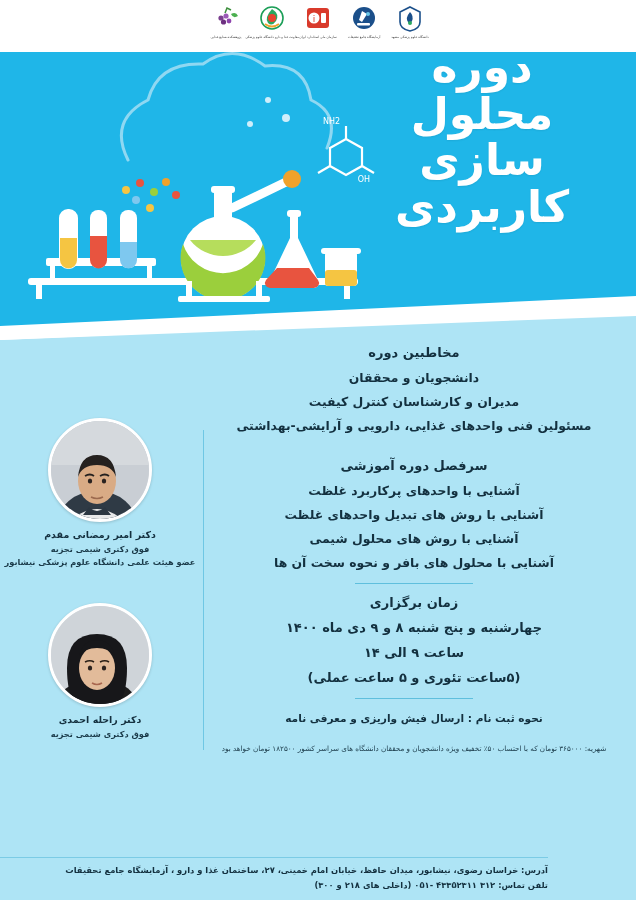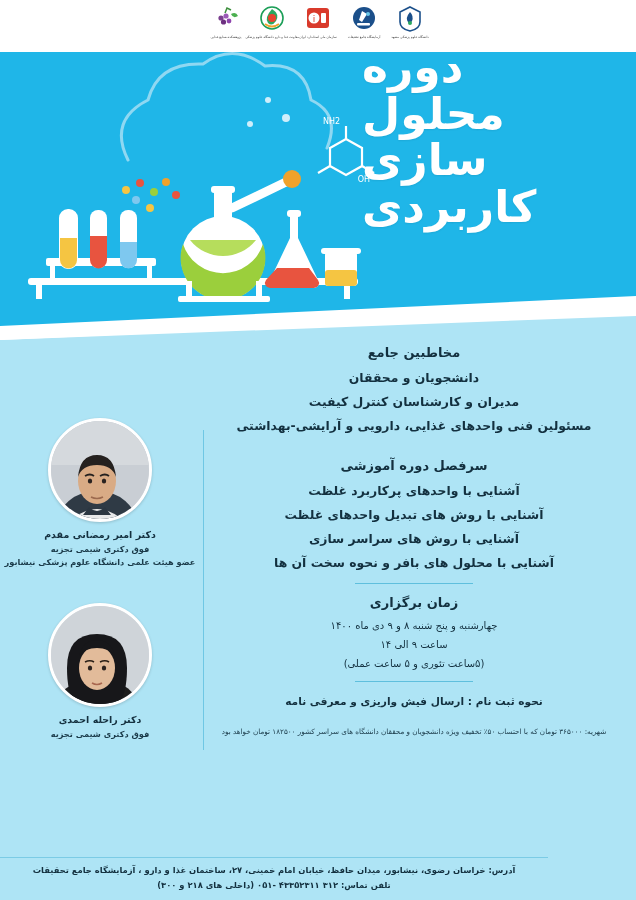--- a/index.html
+++ b/index.html
@@ -91,21 +91,21 @@
     clip-path: polygon(0 28px, 636px 4px, 636px 588px, 0 588px);
     z-index: 2;
   }
 
   
   .title {
     position: absolute;
     top: 44px;
     right: 34px;
     width: 240px;
-    text-align: left;
+    text-align: center;
     z-index: 5;
     direction: rtl;
   }
   .title-line {
     font-size: 44px;
     font-weight: bold;
     color: #ffffff;
     line-height: 1.06;
     letter-spacing: -1px;
     text-shadow: 0 1px 2px rgba(0,0,0,0.07);
@@ -191,22 +191,22 @@
   .block-gap { height: 14px; }
 
   .hr-short {
     width: 118px;
     height: 1px;
     background: #5fbfdd;
     margin: 8px auto 6px auto;
   }
 
   .time-line {
-    font-size: 10px;
-    font-weight: normal;
+    font-size: 13px;
+    font-weight: bold;
     line-height: 1.9;
   }
 
   .reg-line {
     font-size: 10.6px;
     font-weight: bold;
     line-height: 1.8;
     margin-top: 10px;
   }
   .fee-line {
@@ -216,21 +216,20 @@
     color: #1b3b4a;
   }
 
   
   .footer {
     position: absolute;
     bottom: 6px; left: 0;
     width: 548px;
     z-index: 7;
     direction: rtl;
-    text-align: center;
     color: #13303f;
   }
   .foot-line {
     font-size: 8.4px;
     font-weight: bold;
     line-height: 1.85;
   }
   .foot-sep {
     width: 600px; height: 1px;
     background: #7bcbe5;
@@ -435,31 +434,31 @@
         </svg>
       </div>
       <div class="p-name">دکتر راحله احمدی</div>
       <div class="p-sub">فوق دکتری شیمی تجزیه</div>
     </div>
 
   </div>
 
   <div class="text-col">
 
-    <div class="sec-head">مخاطبین جامع</div>
+    <div class="sec-head">مخاطبین دوره</div>
     <div class="sec-line">دانشجویان و محققان</div>
     <div class="sec-line">مدیران و کارشناسان کنترل کیفیت</div>
     <div class="sec-line">مسئولین فنی واحدهای غذایی، دارویی و آرایشی-بهداشتی</div>
 
     <div class="block-gap"></div>
 
     <div class="sec-head">سرفصل دوره آموزشی</div>
     <div class="sec-line">آشنایی با واحدهای پرکاربرد غلظت</div>
     <div class="sec-line">آشنایی با روش های تبدیل واحدهای غلظت</div>
-    <div class="sec-line">آشنایی با روش های سراسر سازی</div>
+    <div class="sec-line">آشنایی با روش های محلول شیمی</div>
     <div class="sec-line">آشنایی با محلول های بافر و نحوه سخت آن ها</div>
 
     <div class="hr-short"></div>
 
     <div class="sec-head">زمان برگزاری</div>
     <div class="time-line">چهارشنبه و پنج شنبه ۸ و ۹ دی ماه ۱۴۰۰</div>
     <div class="time-line">ساعت ۹ الی ۱۴</div>
     <div class="time-line">(۵ساعت تئوری و ۵ ساعت عملی)</div>
 
     <div class="hr-short"></div>

